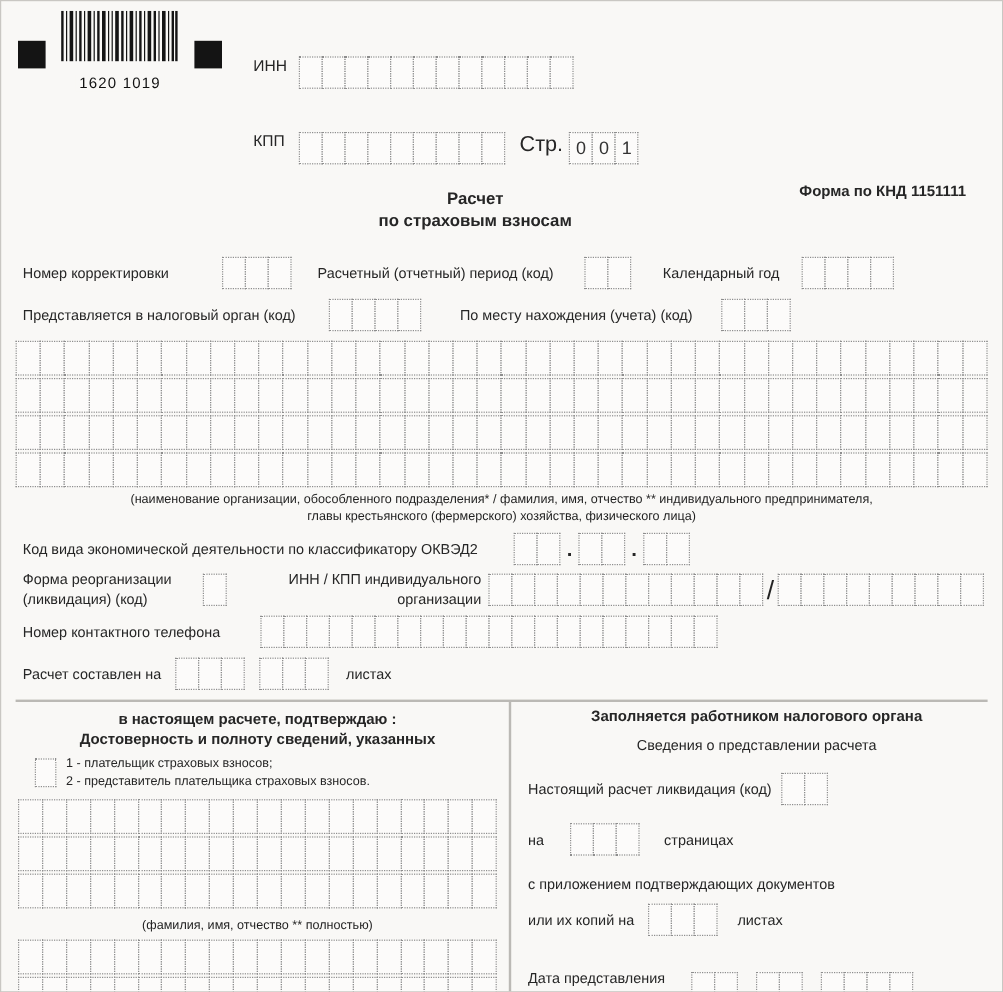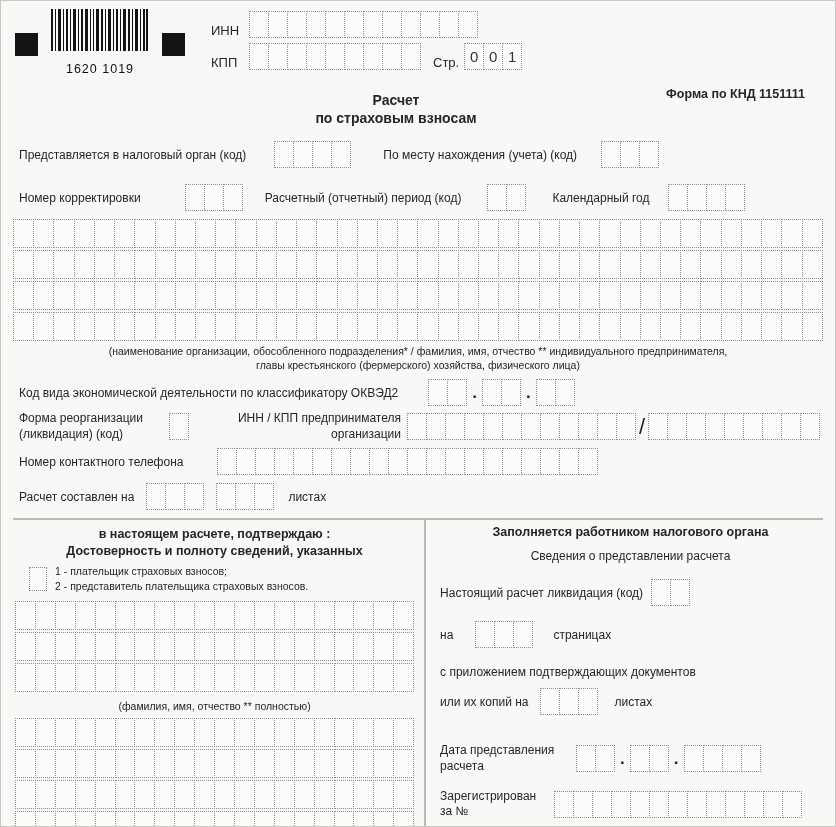--- a/index.html
+++ b/index.html
@@ -21,23 +21,23 @@
   .cell:first-child { margin-left:0; }
   .grid-row { display:flex; margin-top:2px; }
   .grid-row .cell { flex:1 1 auto; height:29px; width:auto; }
   
   .hdr { display:flex; align-items:flex-start; }
   .hdr-left { display:flex; align-items:center; margin-left:2px; }
   .sq { width:23px; height:23px; background:#141414; margin-top:3px; }
   .barcode-wrap { margin:0 10px; width:104px; text-align:center; }
   .barcode-num { font-size:12.5px; color:#111; letter-spacing:1px; margin-top:-14px; background:#f9f8f6; display:inline-block; padding:0 3px; }
   .hdr-fields { margin-left:26px; margin-top:2px; }
-  .hdr-row { display:flex; align-items:flex-end; margin-bottom:5px; }
+  .hdr-row { display:flex; align-items:flex-start; margin-bottom:5px;margin-top:36px; }
   .idl { width:38px; font-size:13px; }
-  .page-lbl { margin:0 5px 0 12px; font-size:13px; }
+  .page-lbl { margin:0 5px 0 12px; font-size:18px; }
   
   .titlewrap { position:relative; height:50px; margin-top:6px; }
   .knd { position:absolute; right:18px; top:4px; font-weight:bold; font-size:12.5px; }
   .title-center { position:absolute; left:16px; right:60px; top:8px; text-align:center; font-weight:bold; font-size:14px; line-height:1.3; }
   
   .frow { display:flex; align-items:center; font-size:12px; }
   .lbl { font-size:12px; }
   .lbl2 { font-size:12px; line-height:1.3; }
   .caption { text-align:center; font-size:10.5px; line-height:1.3; color:#1f1f1f; }
   .dotsep { font-weight:bold; font-size:17px; margin:0 5px; }
@@ -139,51 +139,51 @@
   </div>
 
   <div class="titlewrap">
     <div class="knd">Форма по КНД 1151111</div>
     <div class="title-center">
       <div>Расчет</div>
       <div>по страховым взносам</div>
     </div>
   </div>
 
+  <div class="frow" style="margin-top:16px">
+    <span class="lbl" style="margin-left:6px">Номер корректировки</span>
+    <span class="cells" style="margin-left:44px">
+        <span class="cell"></span>
+        <span class="cell"></span>
+        <span class="cell"></span>
+      </span>
+    <span class="lbl" style="margin-left:22px">Расчетный (отчетный) период (код)</span>
+    <span class="cells" style="margin-left:26px">
+        <span class="cell"></span>
+        <span class="cell"></span>
+      </span>
+    <span class="lbl" style="margin-left:26px">Календарный год</span>
+    <span class="cells" style="margin-left:18px">
+        <span class="cell"></span>
+        <span class="cell"></span>
+        <span class="cell"></span>
+        <span class="cell"></span>
+      </span>
+  </div>
+
   <div class="frow" style="margin-top:8px">
     <span class="lbl" style="margin-left:6px">Представляется в налоговый орган (код)</span>
     <span class="cells" style="margin-left:28px">
         <span class="cell"></span>
         <span class="cell"></span>
         <span class="cell"></span>
         <span class="cell"></span>
       </span>
     <span class="lbl" style="margin-left:32px">По месту нахождения (учета) (код)</span>
     <span class="cells" style="margin-left:24px">
-        <span class="cell"></span>
-        <span class="cell"></span>
-        <span class="cell"></span>
-      </span>
-  </div>
-
-  <div class="frow" style="margin-top:16px">
-    <span class="lbl" style="margin-left:6px">Номер корректировки</span>
-    <span class="cells" style="margin-left:44px">
-        <span class="cell"></span>
-        <span class="cell"></span>
-        <span class="cell"></span>
-      </span>
-    <span class="lbl" style="margin-left:22px">Расчетный (отчетный) период (код)</span>
-    <span class="cells" style="margin-left:26px">
-        <span class="cell"></span>
-        <span class="cell"></span>
-      </span>
-    <span class="lbl" style="margin-left:26px">Календарный год</span>
-    <span class="cells" style="margin-left:18px">
-        <span class="cell"></span>
         <span class="cell"></span>
         <span class="cell"></span>
         <span class="cell"></span>
       </span>
   </div>
 
   <div style="margin-top:8px">
       <div class="grid-row">
         <span class="cell"></span>
         <span class="cell"></span>
@@ -378,21 +378,21 @@
 
   <div class="frow" style="margin-top:5px">
     <span class="lbl2" style="margin-left:6px; width:142px">
       <div>Форма реорганизации</div>
       <div>(ликвидация) (код)</div>
     </span>
     <span class="cells" style="margin-left:8px">
         <span class="cell"></span>
       </span>
     <span class="lbl2" style="margin-left:16px; width:196px; text-align:right">
-      <div>ИНН / КПП предпринимателя</div>
+      <div>ИНН / КПП индивидуального</div>
       <div>организации</div>
     </span>
     <span class="cells" style="margin-left:6px">
         <span class="cell"></span>
         <span class="cell"></span>
         <span class="cell"></span>
         <span class="cell"></span>
         <span class="cell"></span>
         <span class="cell"></span>
         <span class="cell"></span>

